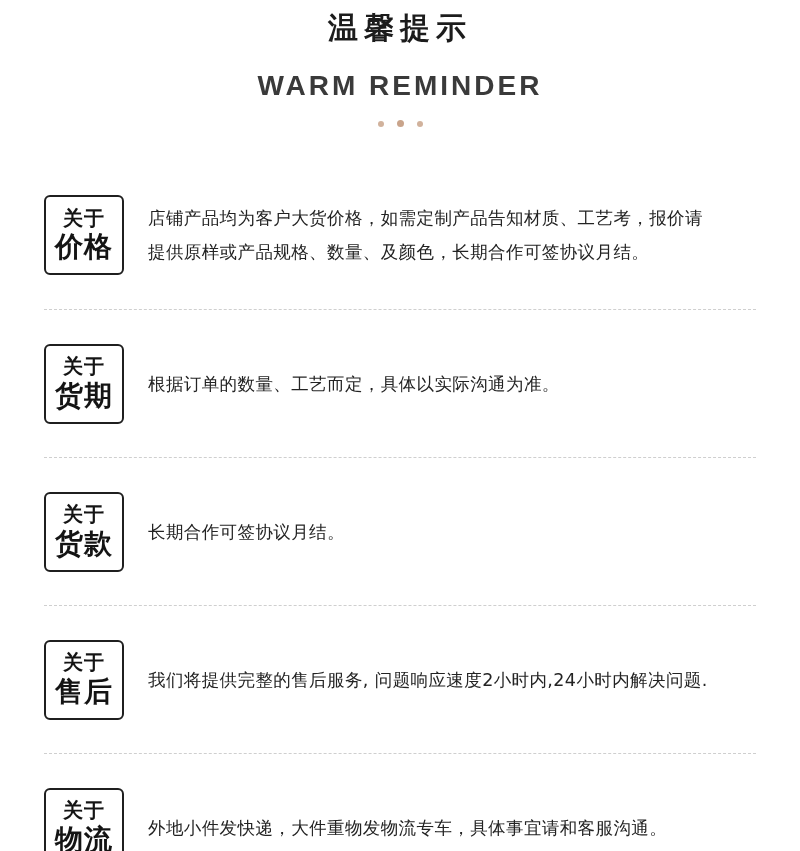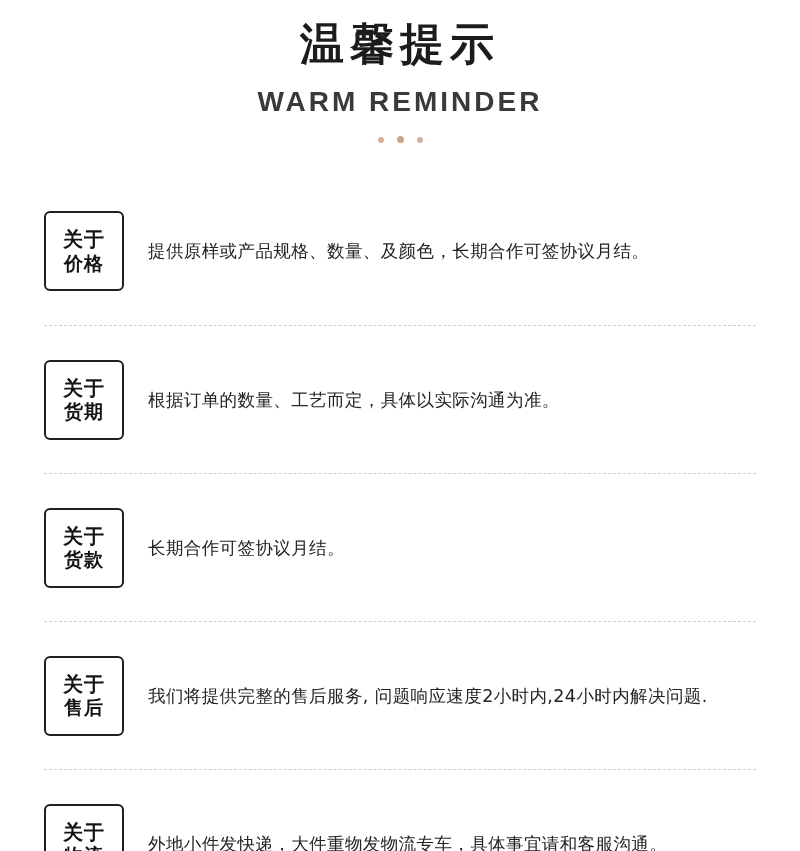--- a/index.html
+++ b/index.html
@@ -22,27 +22,27 @@
     box-sizing: border-box;
     position: relative;
   }
 
   
   .header {
     text-align: center;
     padding-top: 0px;
   }
   .header-title-cn {
-    font-size: 44px;
+    font-size: 30px;
     font-weight: bold;
     letter-spacing: 6px;
     color: #1c1c1c;
     line-height: 56px;
     margin: 0;
-    padding-top: 16px;
+    padding-top: 0px;
     font-family: "DejaVu Sans", "Liberation Sans", sans-serif;
   }
   .header-title-en {
     font-size: 28px;
     font-weight: bold;
     letter-spacing: 3px;
     color: #3a3a3a;
     margin-top: 14px;
     font-family: "Liberation Sans", sans-serif;
   }
@@ -89,21 +89,21 @@
     justify-content: center;
     font-weight: bold;
     line-height: 1.18;
     font-size: 21px;
     letter-spacing: 1px;
     color: #141414;
     box-sizing: border-box;
     font-family: "DejaVu Sans", "Liberation Sans", sans-serif;
   }
   .badge .l1 { font-size: 20px; }
-  .badge .l2 { font-size: 19px; }
+  .badge .l2 { font-size: 28px; }
 
   .row-text {
     margin-left: 24px;
     font-size: 17.5px;
     line-height: 34px;
     color: #232323;
     letter-spacing: .4px;
     font-family: "DejaVu Sans", "Liberation Sans", sans-serif;
     max-width: 620px;
   }
@@ -125,20 +125,21 @@
   </div>
 
   <div class="rows">
 
     <div class="row">
       <div class="badge">
         <span class="l1">关于</span>
         <span class="l2">价格</span>
       </div>
       <div class="row-text">
+        <span class="line">店铺产品均为客户大货价格，如需定制产品告知材质、工艺考，报价请</span>
         <span class="line">提供原样或产品规格、数量、及颜色，长期合作可签协议月结。</span>
       </div>
     </div>
 
     <div class="row">
       <div class="badge">
         <span class="l1">关于</span>
         <span class="l2">货期</span>
       </div>
       <div class="row-text">

